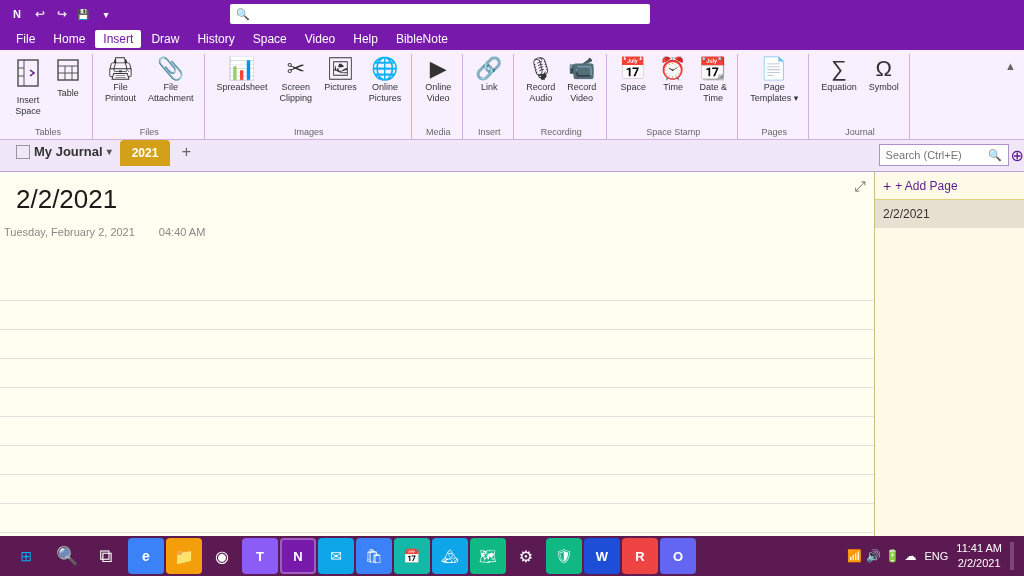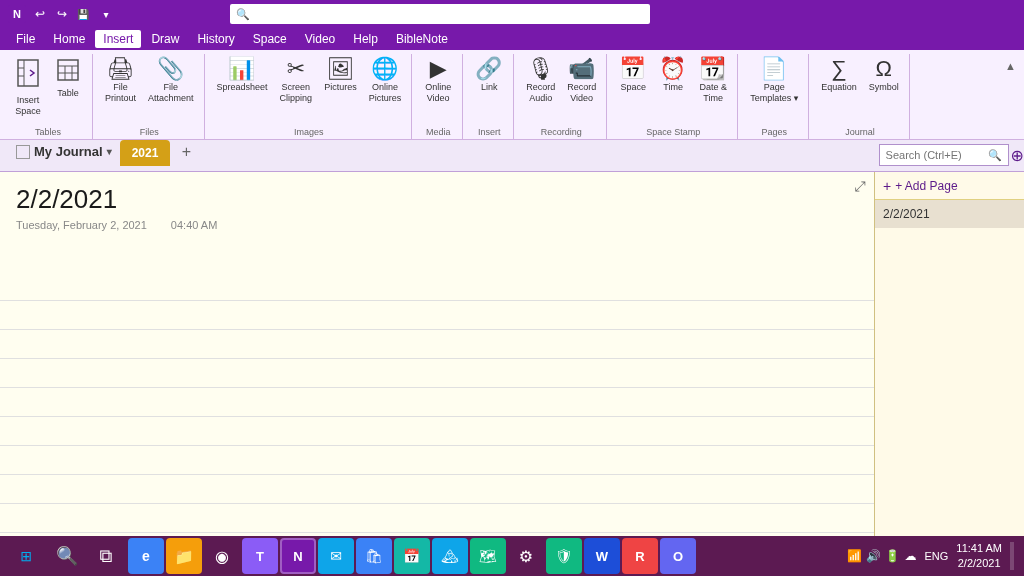--- a/index.html
+++ b/index.html
@@ -222,22 +222,22 @@
     #page-title {
       font-size: 26px;
       color: #1a1a1a;
       font-weight: 300;
     }
     #page-meta {
       display: flex;
       gap: 24px;
       font-size: 11px;
       color: #888;
-      margin-top: 0;
-      padding: 0 16px;
+      margin-top: 7px;
+      padding: 0 4px;
     }
 
     
     #pages-panel {
       width: 150px;
       background: #fffae8;
       border-left: 1px solid #d0c080;
       display: flex;
       flex-direction: column;
     }

